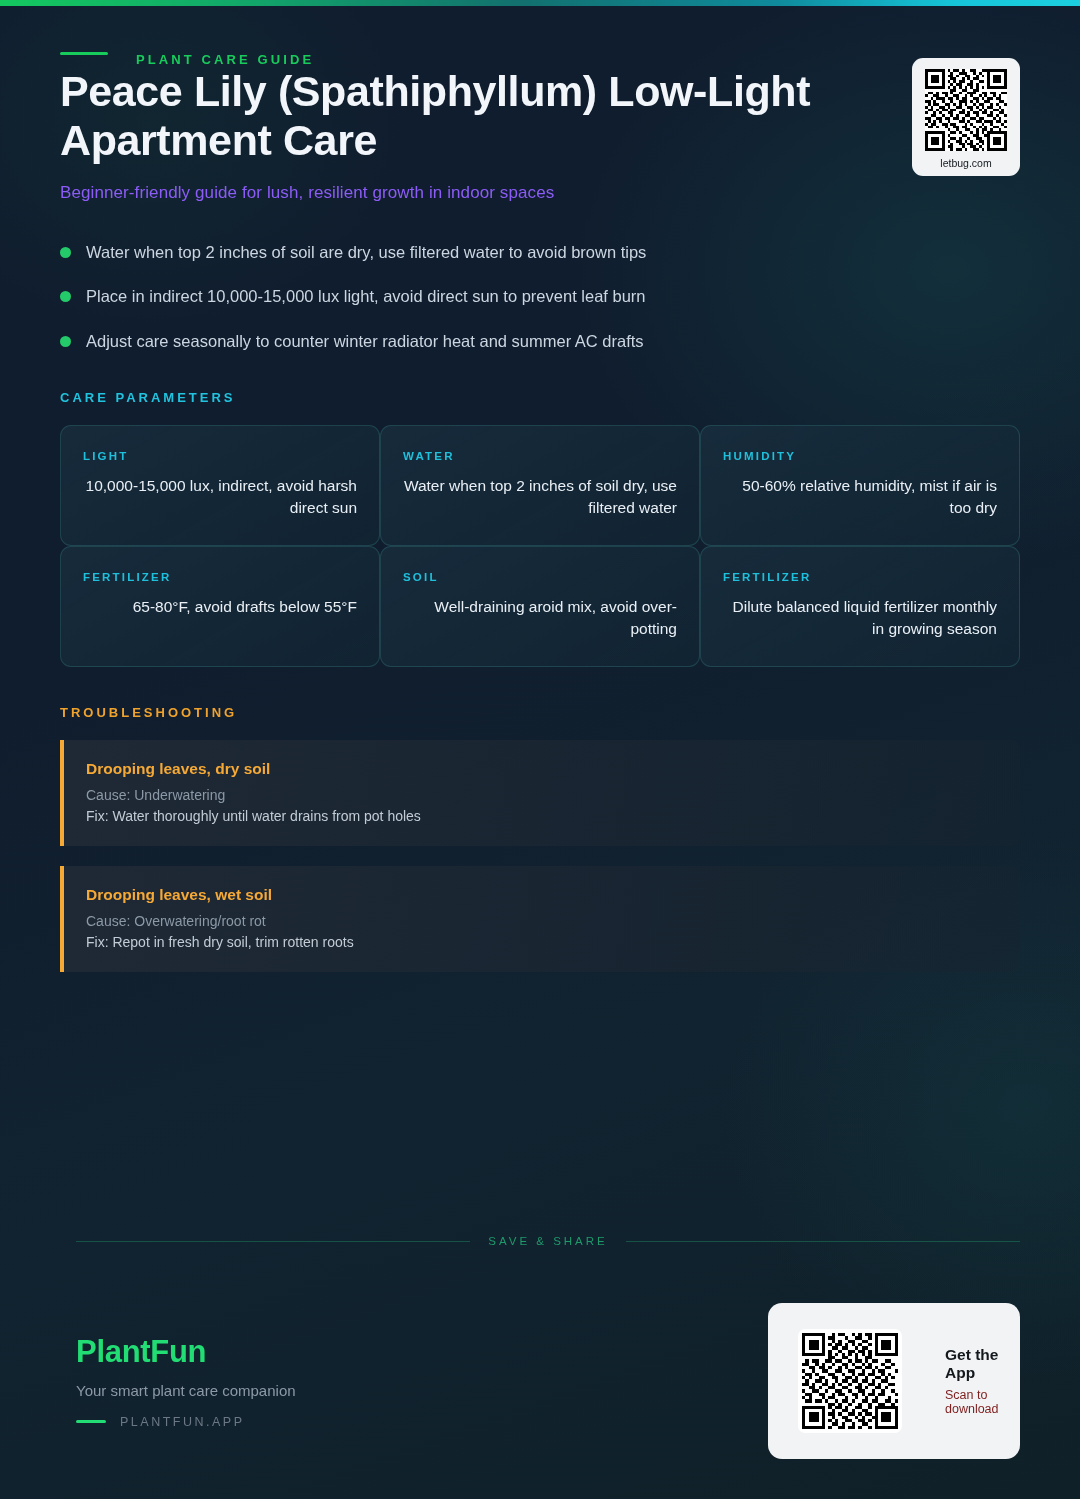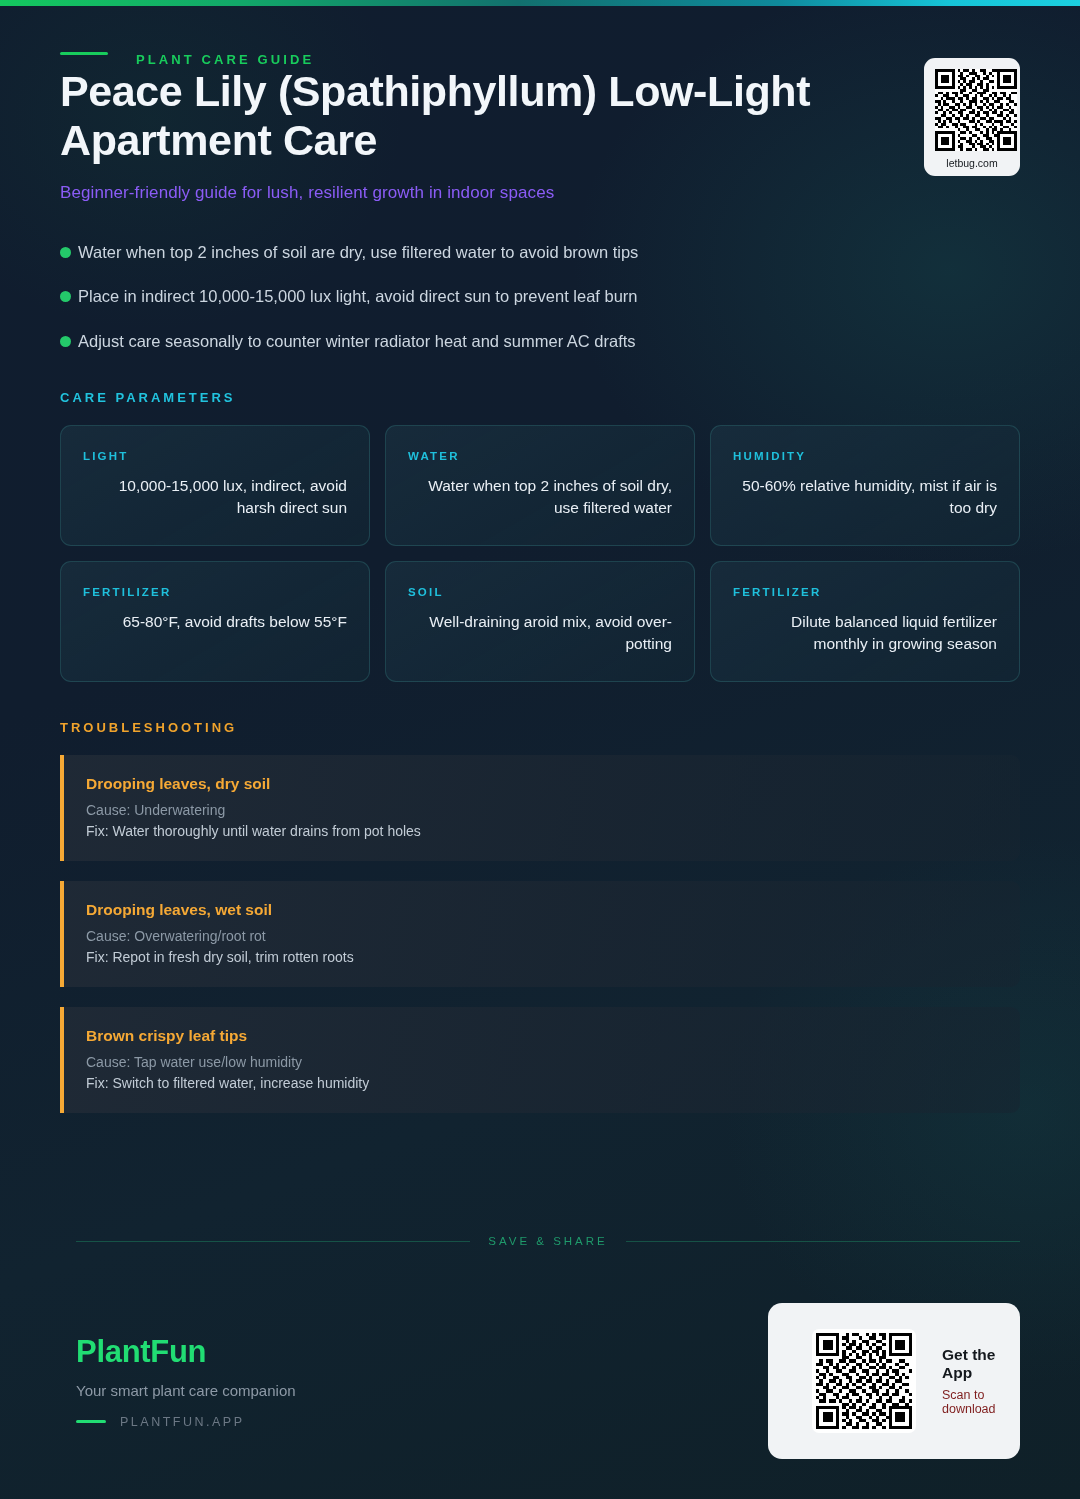--- a/index.html
+++ b/index.html
@@ -38,48 +38,47 @@
   }
   .title {
     font-size:43px; line-height:1.14; font-weight:700;
     color:#f2f6fa; letter-spacing:-0.4px;
     max-width:790px; margin-bottom:18px;
   }
   .subtitle { font-size:17px; color:#8b5cf6; font-weight:400; letter-spacing:0.1px; }
 
   .hdr-qr {
     position:absolute; top:58px; right:0;
-    width:96px; background:#f1f3f5; border-radius:11px;
+    width:108px; background:#f1f3f5; border-radius:11px;
     padding:11px 11px 7px 11px; text-align:center;
   }
   .hdr-qr .qrbox { width:82px; height:82px; margin:0 auto; }
   .hdr-qr .qrlabel { font-size:10.5px; color:#14181d; margin-top:6px; font-weight:400; }
 
   
   .section { margin-top:38px; }
   .sec-label {
     font-size:13px; font-weight:700; letter-spacing:3.0px;
     margin-bottom:20px;
   }
   .sec-cyan { color:#21c3de; }
   .sec-amber { color:#f0a32c; }
 
   
   .takeaways { display:flex; flex-direction:column; gap:22px; margin-top:4px; }
-  .takeaway { display:flex; align-items:flex-start; gap:7px; }
+  .takeaway { display:flex; align-items:flex-start; gap:15px; }
   .tk-dot {
     width:11px; height:11px; border-radius:50%;
     background:#24c96a; flex:0 0 11px; margin-top:6px;
   }
   .tk-text { font-size:16.5px; color:#ccd6e0; line-height:1.35; }
 
   
   .params-grid {
     display:grid; grid-template-columns:repeat(3,1fr);
-    gap:15px;
   }
   .pcard {
     background:linear-gradient(150deg, rgba(24,46,62,0.82) 0%, rgba(18,38,52,0.72) 100%);
     border:1px solid rgba(45,105,110,0.45);
     border-radius:11px;
     padding:24px 22px 26px 22px;
     min-height:106px;
   }
   .pcard-label {
     font-size:11.5px; font-weight:700; letter-spacing:2.2px;
@@ -111,21 +110,21 @@
     font-size:31px; font-weight:700; color:#21dd73;
     letter-spacing:-0.3px; margin-bottom:12px;
   }
   .brand-tag { font-size:15px; color:#8d99a6; margin-bottom:16px; }
   .brand-link { display:flex; align-items:center; gap:14px; }
   .brand-link .lrule { width:30px; height:3px; background:#21dd73; border-radius:2px; }
   .brand-link .ltext { font-size:12.5px; letter-spacing:2.5px; color:#6c7885; }
 
   .app-card {
     background:#f1f3f5; border-radius:14px;
-    padding:26px 44px; display:flex; align-items:center; gap:26px;
+    padding:26px 30px; display:flex; align-items:center; gap:43px;
     width:252px;
   }
   .app-card .qrbox { width:104px; height:104px; background:#fff; border-radius:7px; padding:4px; }
   .app-title { font-size:15.5px; font-weight:700; color:#14181d; margin-bottom:6px; }
   .app-sub { font-size:12.5px; color:#7f1d1d; }
   svg { display:block; }
 </style>
 </head>
 <body>
 
@@ -468,25 +467,20 @@
       <div class="ts-card">
         <div class="ts-title">Drooping leaves, dry soil</div>
         <div class="ts-cause">Cause: Underwatering</div>
         <div class="ts-fix">Fix: Water thoroughly until water drains from pot holes</div>
       </div>
       <div class="ts-card">
         <div class="ts-title">Drooping leaves, wet soil</div>
         <div class="ts-cause">Cause: Overwatering/root rot</div>
         <div class="ts-fix">Fix: Repot in fresh dry soil, trim rotten roots</div>
       </div>
-      <div class="ts-card">
-        <div class="ts-title">Brown crispy leaf tips</div>
-        <div class="ts-cause">Cause: Tap water use/low humidity</div>
-        <div class="ts-fix">Fix: Switch to filtered water, increase humidity</div>
-      </div>
     </div>
   </div>
 
 </div>
 
 <div class="footer">
   <div class="divider">
     <span class="line"></span>
     <span class="dlabel">SAVE &amp; SHARE</span>
     <span class="line"></span>

